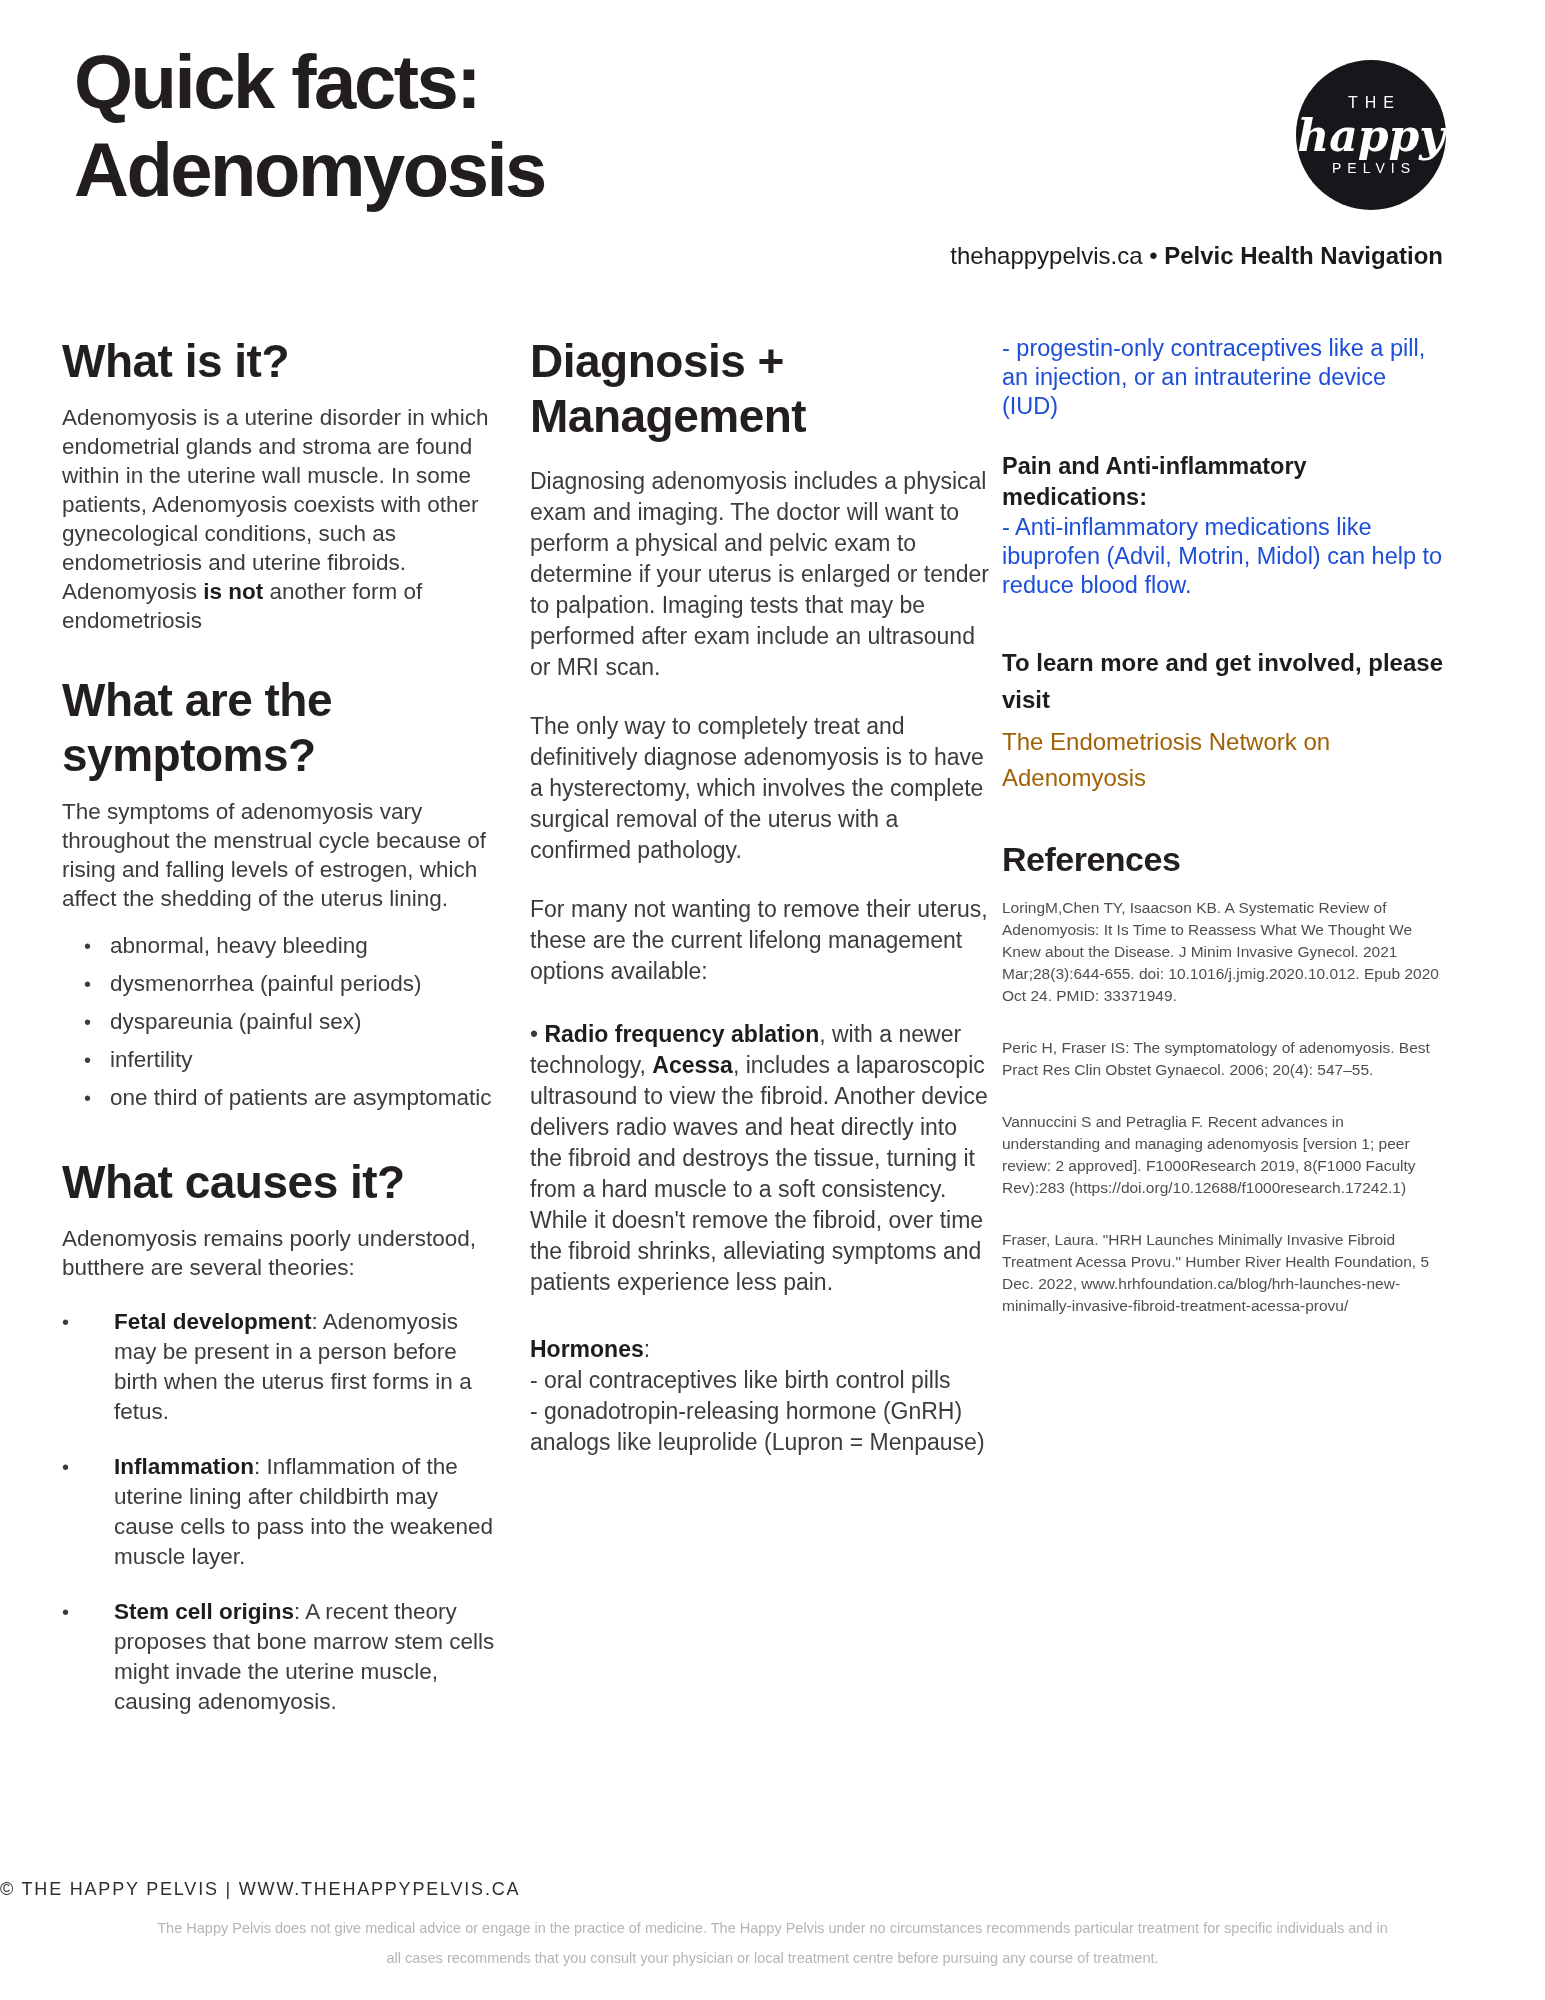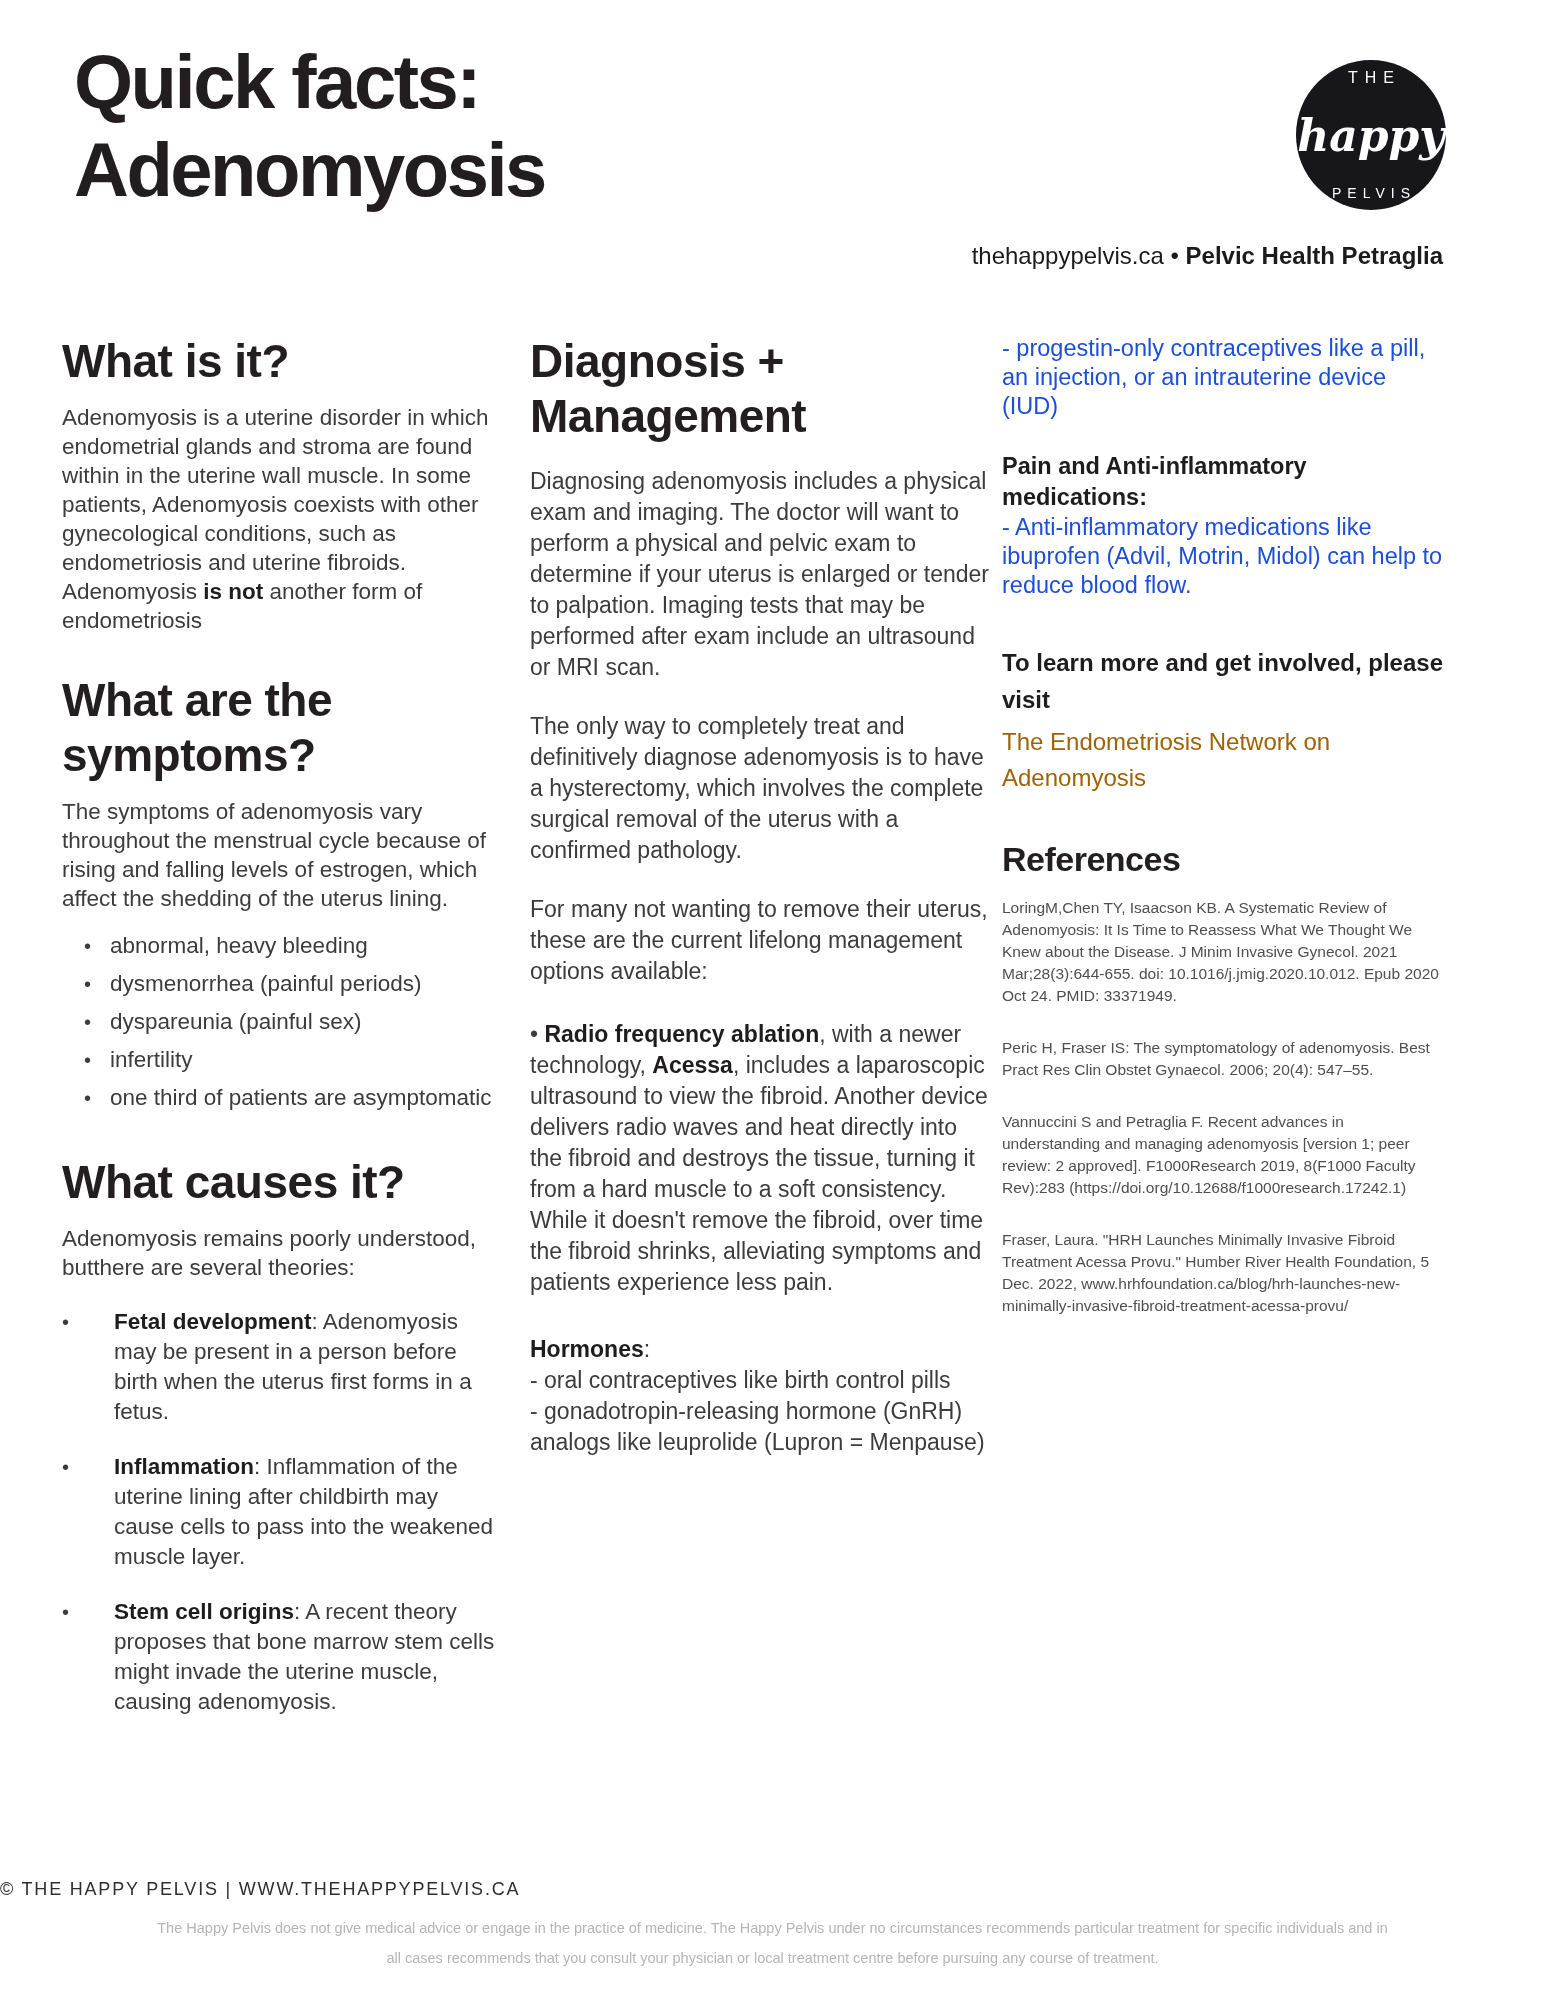--- a/index.html
+++ b/index.html
@@ -10,21 +10,21 @@
   }
   
   .title {
     position:absolute; left:74px; top:38px;
     font-size:76px; line-height:88px; font-weight:800;
     letter-spacing:-2.5px; color:#221e20;
   }
   .logo {
     position:absolute; left:1296px; top:60px; width:150px; height:150px;
     border-radius:50%; background:#17161b; color:#ffffff;
-    display:flex; flex-direction:column; align-items:center; justify-content:center;gap:25px;
+    display:flex; flex-direction:column; align-items:center; justify-content:center;
   }
   .logo-the    { font-size:16px; letter-spacing:7px; margin-left:7px; }
   .logo-script { font-family:"DejaVu Serif",serif; font-style:italic; font-weight:700;
                  font-size:44px; line-height:48px; }
   .logo-pelvis { font-size:14px; letter-spacing:6px; margin-left:6px; }
   .tagline { position:absolute; right:102px; top:242px; font-size:24px; color:#1b1b1b; }
   .tagline .bold { font-weight:700; }
 
   
   .col  { position:absolute; top:334px; }
@@ -79,21 +79,21 @@
     <div>Quick facts:</div>
     <div>Adenomyosis</div>
   </div>
 
   <div class="logo">
     <div class="logo-the">THE</div>
     <div class="logo-script">happy</div>
     <div class="logo-pelvis">PELVIS</div>
   </div>
 
-  <div class="tagline"><span>thehappypelvis.ca</span><span> • </span><span class="bold">Pelvic Health Petraglia</span></div>
+  <div class="tagline"><span>thehappypelvis.ca</span><span> • </span><span class="bold">Pelvic Health Navigation</span></div>
 
   <div class="col col1">
     <div class="h-big">What is it?</div>
     <div class="body1"><span>Adenomyosis is a uterine disorder in which endometrial glands and stroma are found within in the uterine wall muscle. In some patients, Adenomyosis coexists with other gynecological conditions, such as endometriosis and uterine fibroids. Adenomyosis </span><span class="bold-ink">is not</span><span> another form of endometriosis</span></div>
 
     <div class="h-big mt-section">What are the symptoms?</div>
     <div class="body1">The symptoms of adenomyosis vary throughout the menstrual cycle because of rising and falling levels of estrogen, which affect the shedding of the uterus lining.</div>
 
     <div class="sym-list">
       <div class="sym-item">

